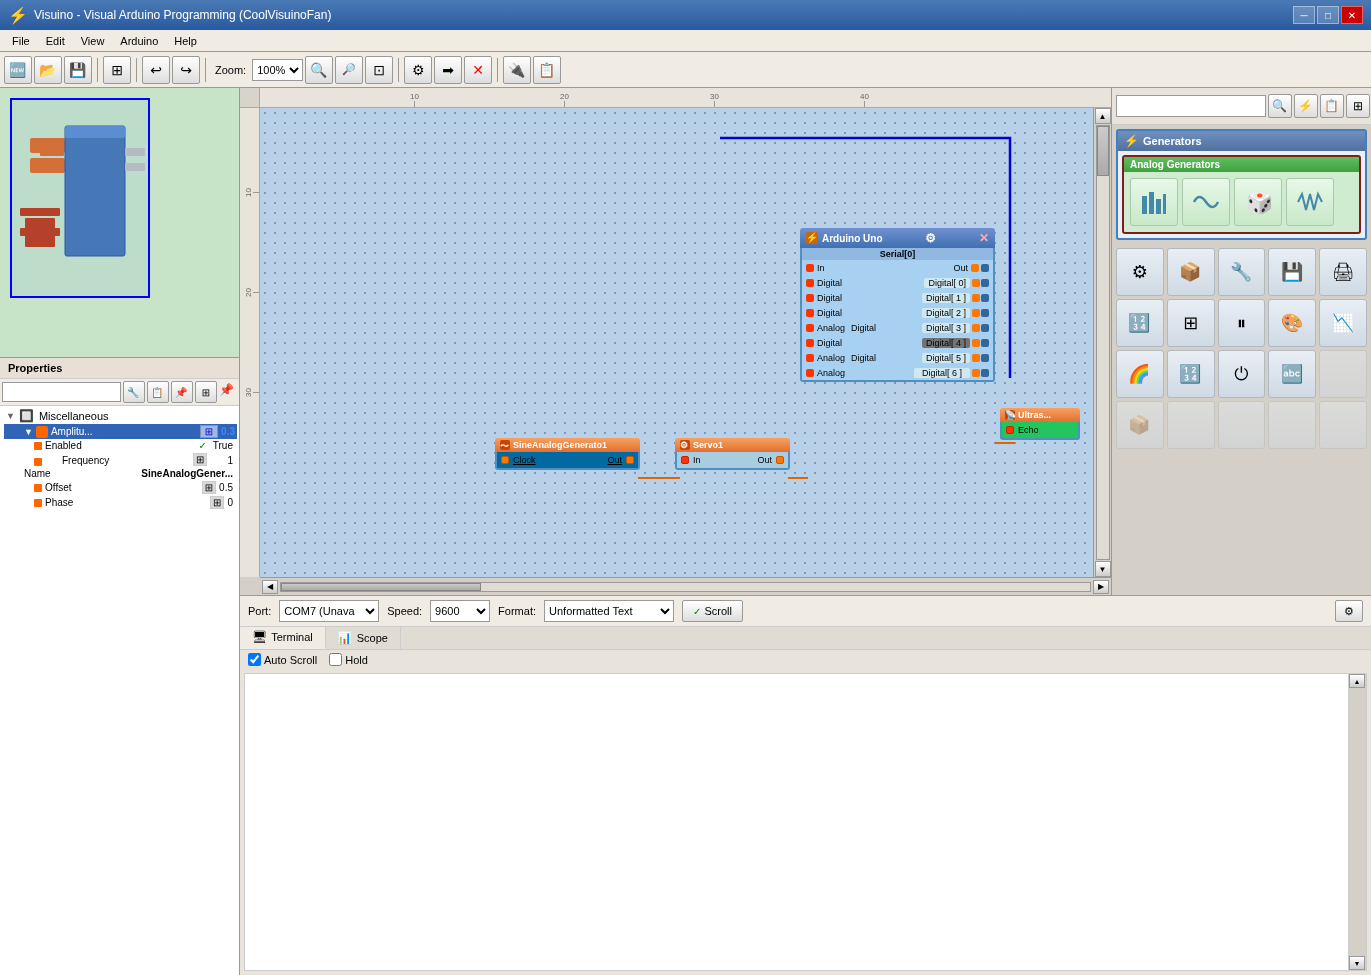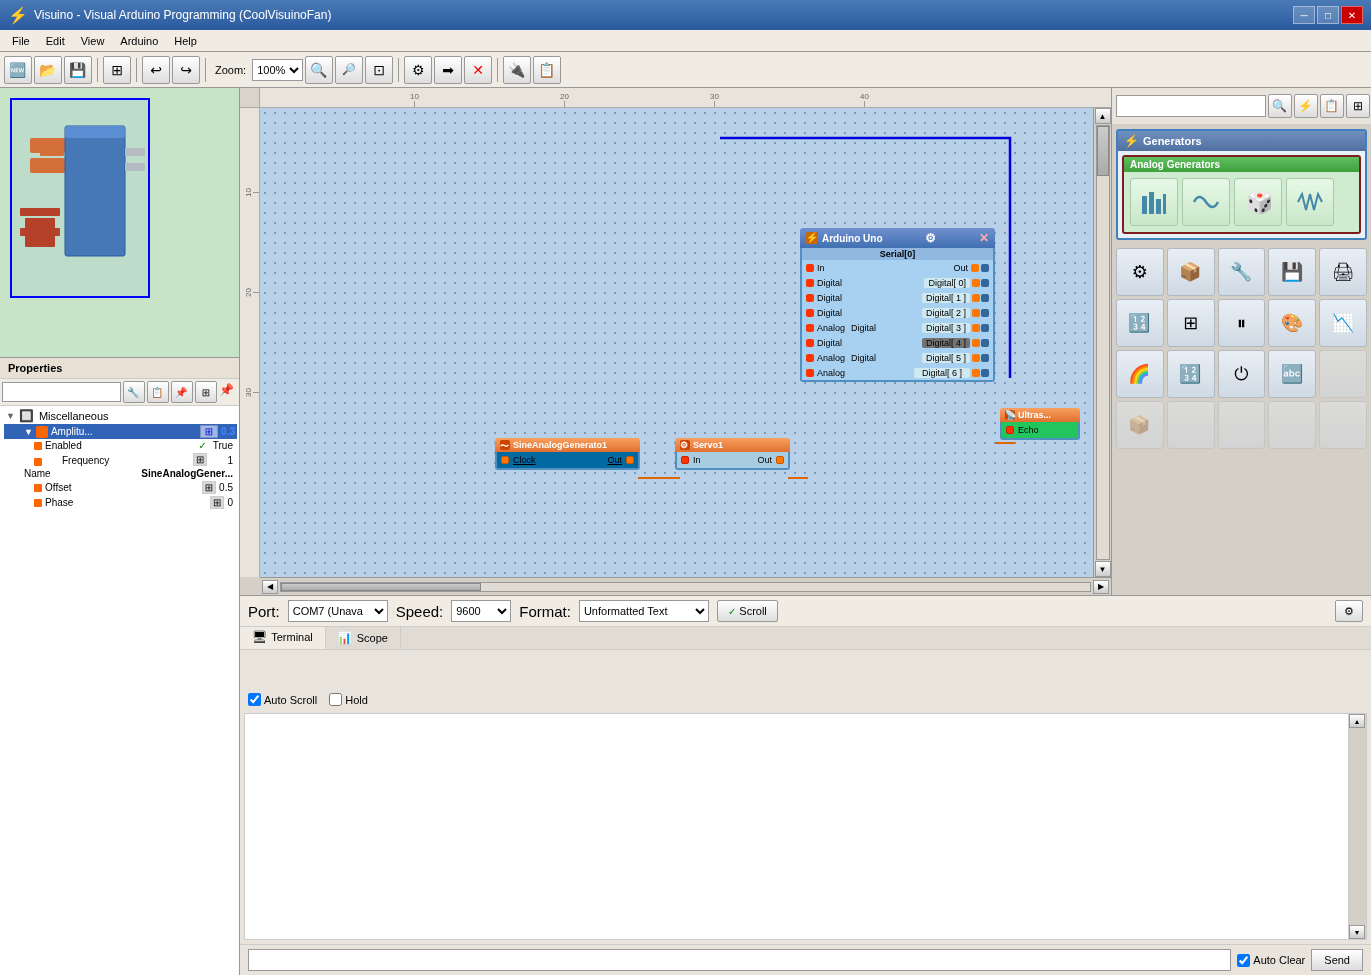--- a/index.html
+++ b/index.html
@@ -63,30 +63,30 @@
     #analog-gen-section { border: 2px solid #7f1d1d; margin: 4px; border-radius: 3px; background: #d0ecd0; }
     #analog-gen-header { background: linear-gradient(to bottom, #60c060, #40a040); color: white; padding: 2px 6px; font-size: 10px; font-weight: bold; }
     .gen-icons-grid { display: flex; flex-wrap: wrap; gap: 4px; padding: 6px; }
     .gen-icon-btn { width: 48px; height: 48px; border: 1px solid #aac8aa; background: linear-gradient(to bottom, #e8f8e8, #c8e8c8); cursor: pointer; display: flex; align-items: center; justify-content: center; border-radius: 3px; font-size: 20px; }
     .comp-icon-btn { width: 48px; height: 48px; border: 1px solid #b0b8c0; background: linear-gradient(to bottom, #e8eef4, #d0dae4); cursor: pointer; display: flex; align-items: center; justify-content: center; border-radius: 3px; font-size: 18px; }
     .comp-icon-btn.faded { opacity: 0.4; }
     
     
     #bottom-panel { height: 380px; background: #e8e4dc; border-top: 1px solid #999; display: flex; flex-direction: column; }
     #bottom-toolbar { padding: 4px 8px; display: flex; align-items: center; gap: 8px; border-bottom: 1px solid #ccc; background: #f0ece4; }
-    .bottom-label { font-size: 15px; }
+    .bottom-label { font-size: 11px; }
     .bottom-select { height: 22px; font-size: 11px; border: 1px solid #999; background: white; }
     .bottom-btn { padding: 2px 10px; height: 22px; border: 1px solid #999; background: linear-gradient(to bottom, #fff, #ddd); cursor: pointer; font-size: 11px; border-radius: 2px; display: flex; align-items: center; gap: 3px; }
     .bottom-btn .check { color: green; font-size: 10px; }
     #bottom-tabs { display: flex; border-bottom: 1px solid #ccc; background: #e0dcd4; }
     .btab { padding: 3px 12px; cursor: pointer; font-size: 11px; border-right: 1px solid #ccc; display: flex; align-items: center; gap: 4px; }
     .btab.active { background: #f0ece4; border-bottom: 2px solid #f0ece4; }
     .btab-icon { font-size: 12px; }
     #terminal-area { flex: 1; background: white; margin: 4px; border: 1px solid #ccc; position: relative; overflow: hidden; }
-    #terminal-options { padding: 3px 8px; display: flex; align-items: center; gap: 12px; margin-top: 40px; }
+    #terminal-options { padding: 3px 8px; display: flex; align-items: center; gap: 12px; }
     .checkbox-item { display: flex; align-items: center; gap: 3px; font-size: 11px; cursor: pointer; }
     #send-area { display: flex; align-items: center; padding: 4px 8px; gap: 6px; border-top: 1px solid #ccc; }
     #send-input { flex: 1; height: 22px; border: 1px solid #999; font-size: 11px; padding: 1px 3px; }
     .send-btn { padding: 2px 12px; height: 22px; border: 1px solid #999; background: linear-gradient(to bottom, #fff, #ddd); cursor: pointer; font-size: 11px; }
     
     
     #wire-svg { position: absolute; top: 0; left: 0; width: 100%; height: 100%; pointer-events: none; }
     
     .ruler-top { height: 20px; background: #e8e4dc; border-bottom: 1px solid #aaa; display: flex; position: relative; }
     .ruler-corner { width: 20px; height: 20px; background: #d8d4cc; border-right: 1px solid #aaa; border-bottom: 1px solid #aaa; flex-shrink: 0; }
@@ -587,24 +587,16 @@
 
       <div id="terminal-area">
 
         <div style="position:absolute;right:0;top:0;bottom:0;width:18px;background:#d4d0c8;border-left:1px solid #ccc;">
           <div style="width:16px;height:14px;background:linear-gradient(to bottom,#fff,#ccc);border:1px solid #999;cursor:pointer;display:flex;align-items:center;justify-content:center;font-size:7px;">▲</div>
           <div style="flex:1;width:14px;margin:0 1px;background:#e0dcd4;"></div>
           <div style="width:16px;height:14px;background:linear-gradient(to bottom,#fff,#ccc);border:1px solid #999;cursor:pointer;display:flex;align-items:center;justify-content:center;font-size:7px;position:absolute;bottom:0;">▼</div>
         </div>
       </div>
 
-      <div id="send-area">
-        <input id="send-input" type="text" style="">
-        <label class="checkbox-item">
-          <input type="checkbox" checked="" style="">
-          <span>Auto Clear</span>
-        </label>
-        <button class="send-btn">Send</button>
-      </div>
     </div>
 
   </div>
 </div>
 
 </body></html>

